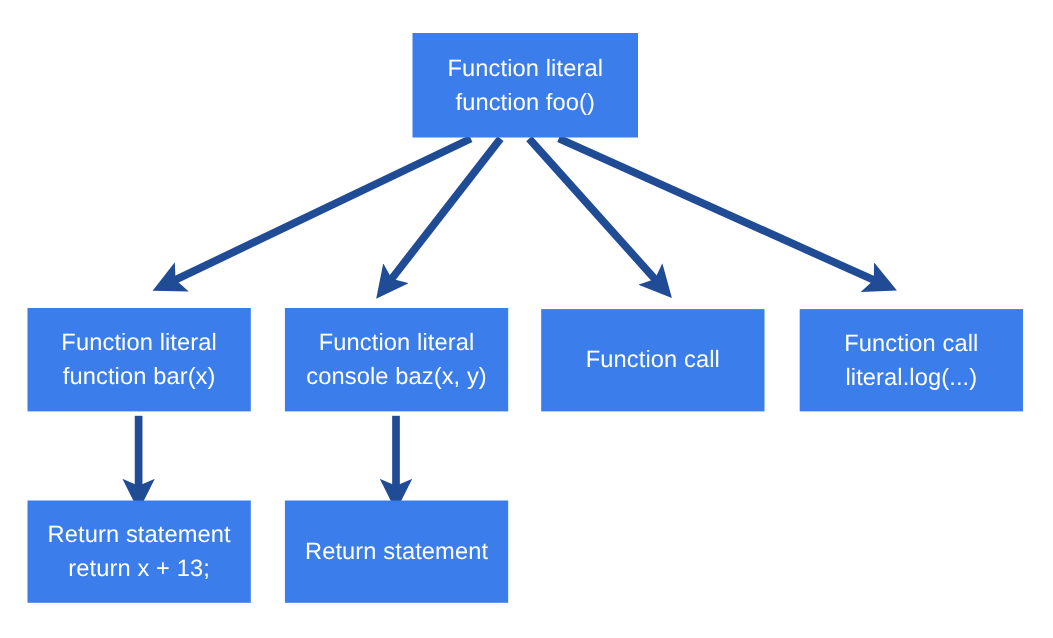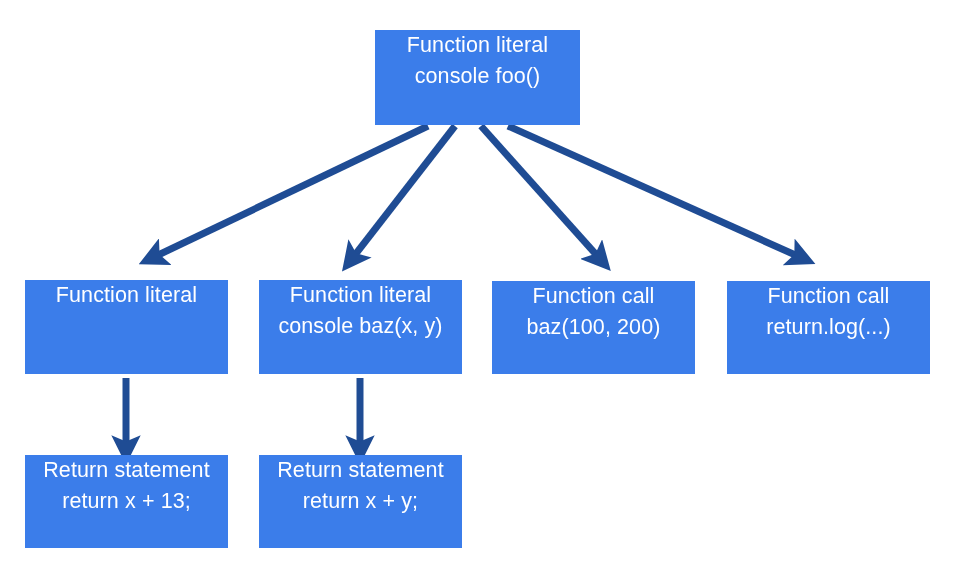--- a/index.html
+++ b/index.html
@@ -26,21 +26,21 @@
     pointer-events: none;
   }
   .node {
     position: absolute;
     box-sizing: border-box;
     background: #3B7DEA;
     color: #ffffff;
     display: flex;
     flex-direction: column;
     align-items: center;
-    justify-content: flex-start;
+    justify-content: center;
     text-align: center;
     font-size: 21.5px;
     line-height: 31px;
     letter-spacing: 0.1px;
     font-weight: 400;
     border-radius: 0;
     user-select: none;
   }
   .node .line1,
   .node .line2 {
@@ -65,40 +65,39 @@
         <line x1="481" y1="126" x2="601" y2="260" stroke="#1F4C94" stroke-width="7" marker-end="url(#arrowhead)"></line>
         <line x1="508" y1="126" x2="802" y2="258" stroke="#1F4C94" stroke-width="7" marker-end="url(#arrowhead)"></line>
         <line x1="126" y1="378" x2="126" y2="450" stroke="#1F4C94" stroke-width="7" marker-end="url(#arrowhead)"></line>
         <line x1="360" y1="378" x2="360" y2="450" stroke="#1F4C94" stroke-width="7" marker-end="url(#arrowhead)"></line>
       </g>
   </svg>
 
   <div id="nodes-group">
       <div class="node" style="left: 375px; top: 30px; width: 205px; height: 95px; background: rgb(59, 125, 234); color: rgb(255, 255, 255);">
         <span class="line1">Function literal</span>
-        <span class="line2">console foo()</span>
+        <span class="line2">function foo()</span>
       </div>
       <div class="node" style="left: 25px; top: 280px; width: 203px; height: 94px; background: rgb(59, 125, 234); color: rgb(255, 255, 255);">
         <span class="line1">Function literal</span>
+        <span class="line2">function bar(x)</span>
       </div>
       <div class="node" style="left: 259px; top: 280px; width: 203px; height: 94px; background: rgb(59, 125, 234); color: rgb(255, 255, 255);">
         <span class="line1">Function literal</span>
         <span class="line2">console baz(x, y)</span>
       </div>
       <div class="node" style="left: 492px; top: 281px; width: 203px; height: 93px; background: rgb(59, 125, 234); color: rgb(255, 255, 255);">
         <span class="line1">Function call</span>
-        <span class="line2">baz(100, 200)</span>
       </div>
       <div class="node" style="left: 727px; top: 281px; width: 203px; height: 93px; background: rgb(59, 125, 234); color: rgb(255, 255, 255);">
         <span class="line1">Function call</span>
-        <span class="line2">return.log(...)</span>
+        <span class="line2">literal.log(...)</span>
       </div>
       <div class="node" style="left: 25px; top: 455px; width: 203px; height: 93px; background: rgb(59, 125, 234); color: rgb(255, 255, 255);">
         <span class="line1">Return statement</span>
         <span class="line2">return x + 13;</span>
       </div>
       <div class="node" style="left: 259px; top: 455px; width: 203px; height: 93px; background: rgb(59, 125, 234); color: rgb(255, 255, 255);">
         <span class="line1">Return statement</span>
-        <span class="line2">return x + y;</span>
       </div>
     </div>
 
 </div>
 
 </body></html>

